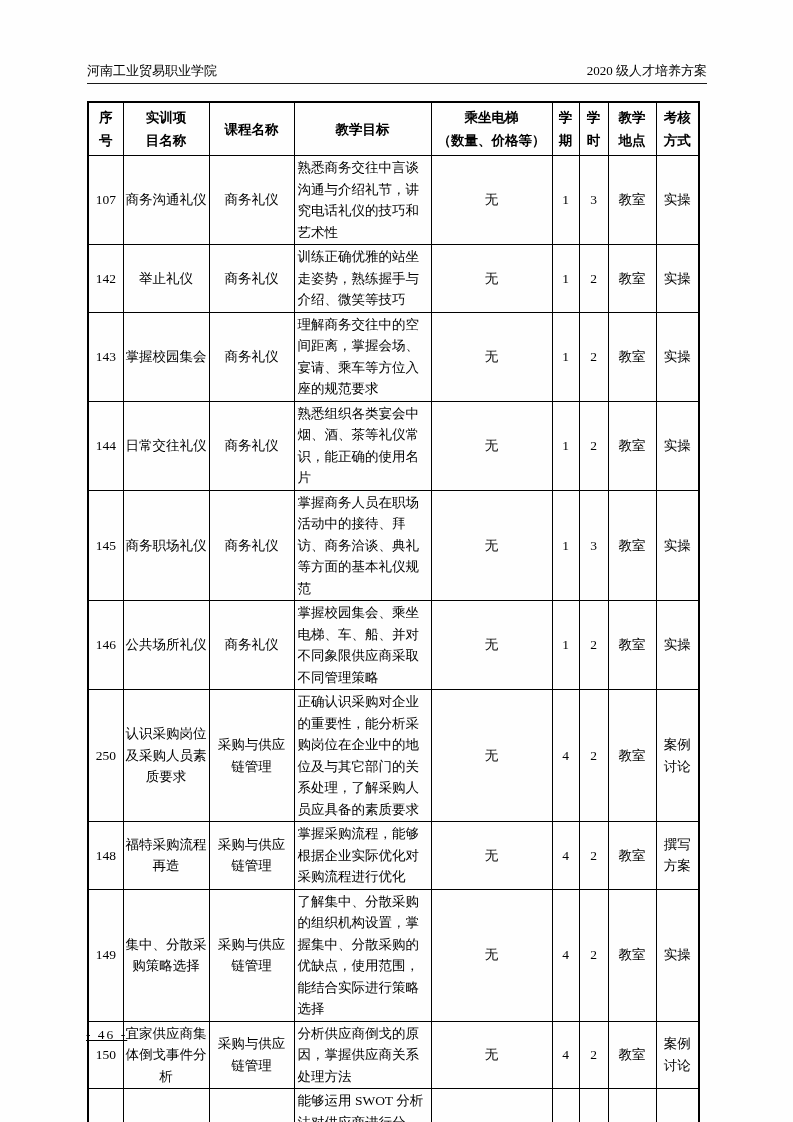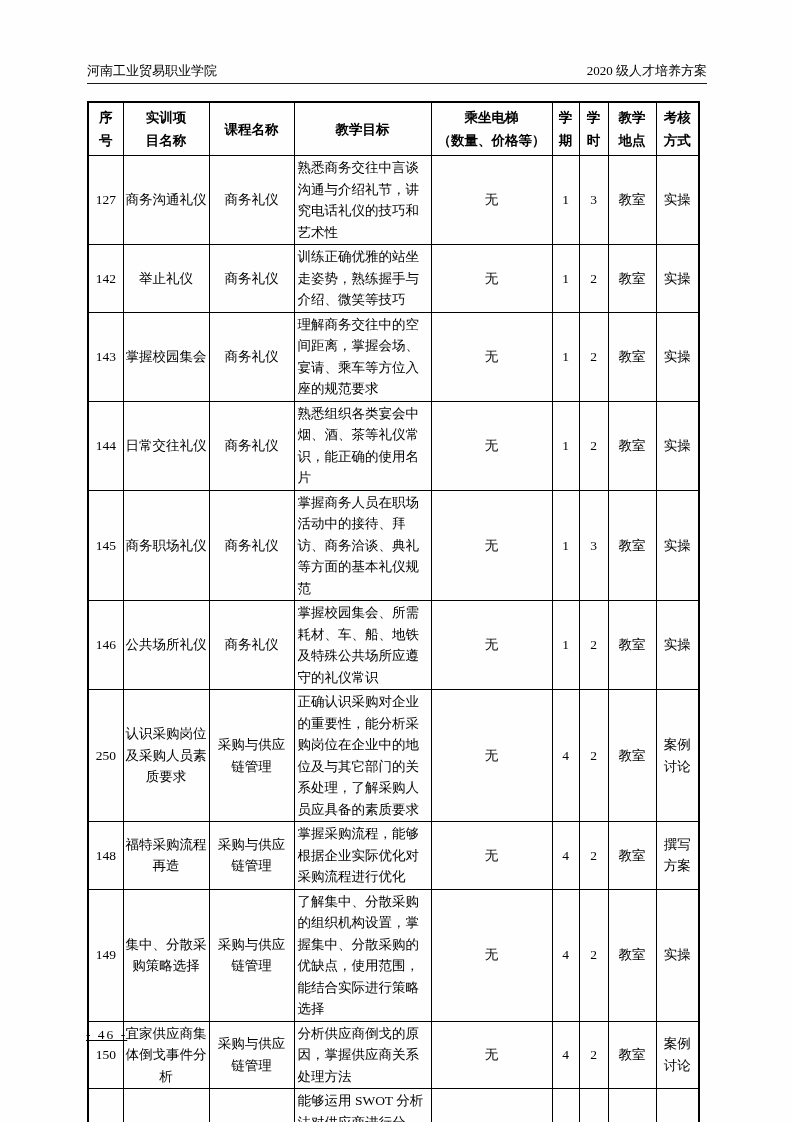--- a/index.html
+++ b/index.html
@@ -120,21 +120,21 @@
         <th>学
 时</th>
         <th>教学
 地点</th>
         <th>考核
 方式</th>
       </tr>
     </thead>
     <tbody id="table-body">
         <tr>
-          <td class="col-num">127</td>
+          <td class="col-num">107</td>
           <td class="col-project">商务沟通礼仪</td>
           <td class="col-course">商务礼仪</td>
           <td class="col-objective">熟悉商务交往中言谈沟通与介绍礼节，讲究电话礼仪的技巧和艺术性</td>
           <td class="col-materials">无</td>
           <td class="col-semester">1</td>
           <td class="col-hours">3</td>
           <td class="col-location">教室</td>
           <td class="col-assessment">实操</td>
         </tr>
         <tr>
@@ -178,21 +178,21 @@
           <td class="col-materials">无</td>
           <td class="col-semester">1</td>
           <td class="col-hours">3</td>
           <td class="col-location">教室</td>
           <td class="col-assessment">实操</td>
         </tr>
         <tr>
           <td class="col-num">146</td>
           <td class="col-project">公共场所礼仪</td>
           <td class="col-course">商务礼仪</td>
-          <td class="col-objective">掌握校园集会、所需耗材、车、船、地铁及特殊公共场所应遵守的礼仪常识</td>
+          <td class="col-objective">掌握校园集会、乘坐电梯、车、船、并对不同象限供应商采取不同管理策略</td>
           <td class="col-materials">无</td>
           <td class="col-semester">1</td>
           <td class="col-hours">2</td>
           <td class="col-location">教室</td>
           <td class="col-assessment">实操</td>
         </tr>
         <tr>
           <td class="col-num">250</td>
           <td class="col-project">认识采购岗位及采购人员素质要求</td>
           <td class="col-course">采购与供应链管理</td>

